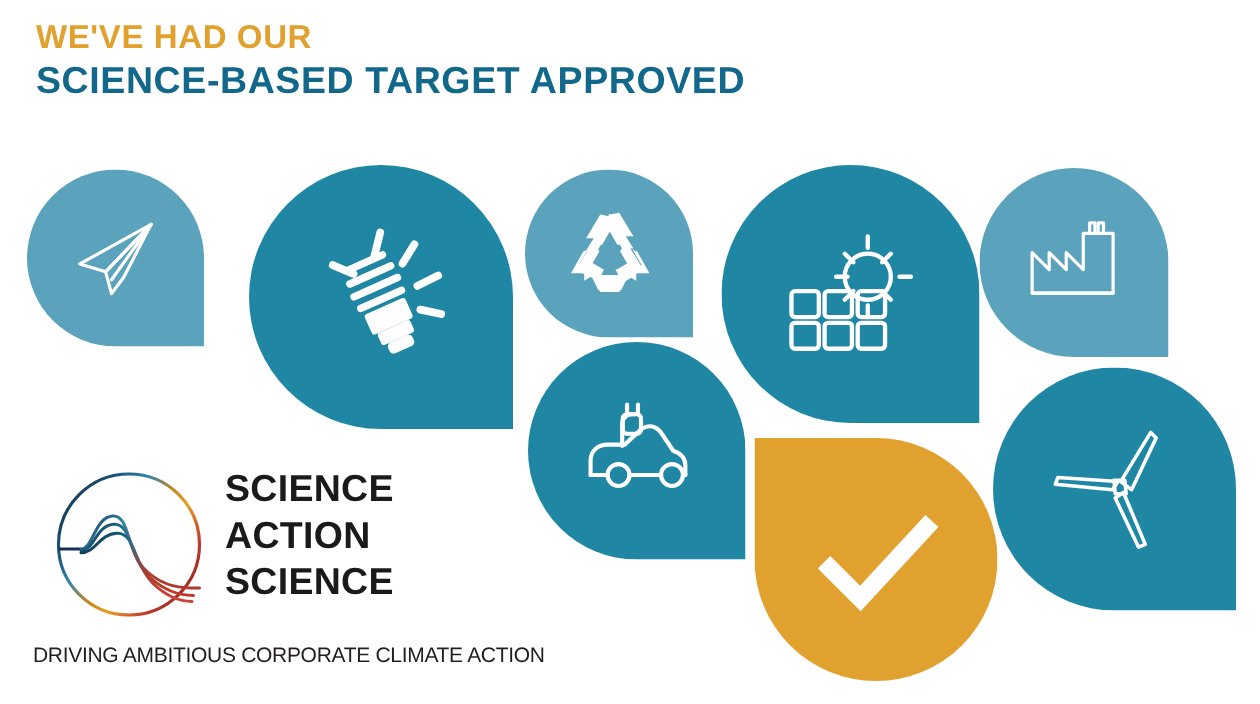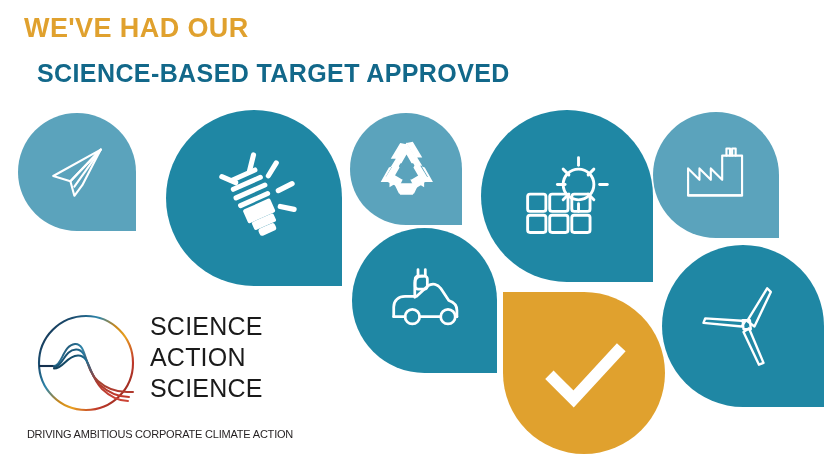--- a/index.html
+++ b/index.html
@@ -19,35 +19,35 @@
   }
 
   
   .headline {
     position: absolute;
     left: 24px;
     top: 12px;
     width: 640px;
   }
   .headline-line1 {
-    font-size: 27px;
+    font-size: 22px;
     font-weight: bold;
     letter-spacing: 0.4px;
     color: #E0A12E;
     line-height: 1.22;
     margin: 0;
     white-space: nowrap;
   }
   .headline-line2 {
     font-size: 25px;
     font-weight: bold;
     letter-spacing: 0.4px;
     color: #12688A;
     line-height: 1.22;
-    margin: 13px;
+    margin: 0;
     white-space: nowrap;
   }
 
   
   .blob {
     position: absolute;
     display: flex;
     align-items: center;
     justify-content: center;
   }
@@ -88,33 +88,33 @@
   }
   .sbt-wordmark {
     position: absolute;
     left: 132px;
     top: 6px;
     width: 150px;
   }
   .sbt-wordmark div {
     font-family: "Liberation Sans", sans-serif;
     font-size: 25px;
-    font-weight: 400;
+    font-weight: 700;
     color: #1a1a1a;
     line-height: 1.23;
     letter-spacing: 0.2px;
   }
   .sbt-tagline {
     position: absolute;
     left: 4px;
     top: 123px;
     width: 276px;
     text-align: center;
     font-family: "Liberation Sans", sans-serif;
-    font-size: 11px;
+    font-size: 14px;
     font-weight: normal;
     letter-spacing: -0.2px;
     color: #231f20;
     white-space: nowrap;
   }
 </style>
 </head>
 <body>
 
 <div id="canvas">

